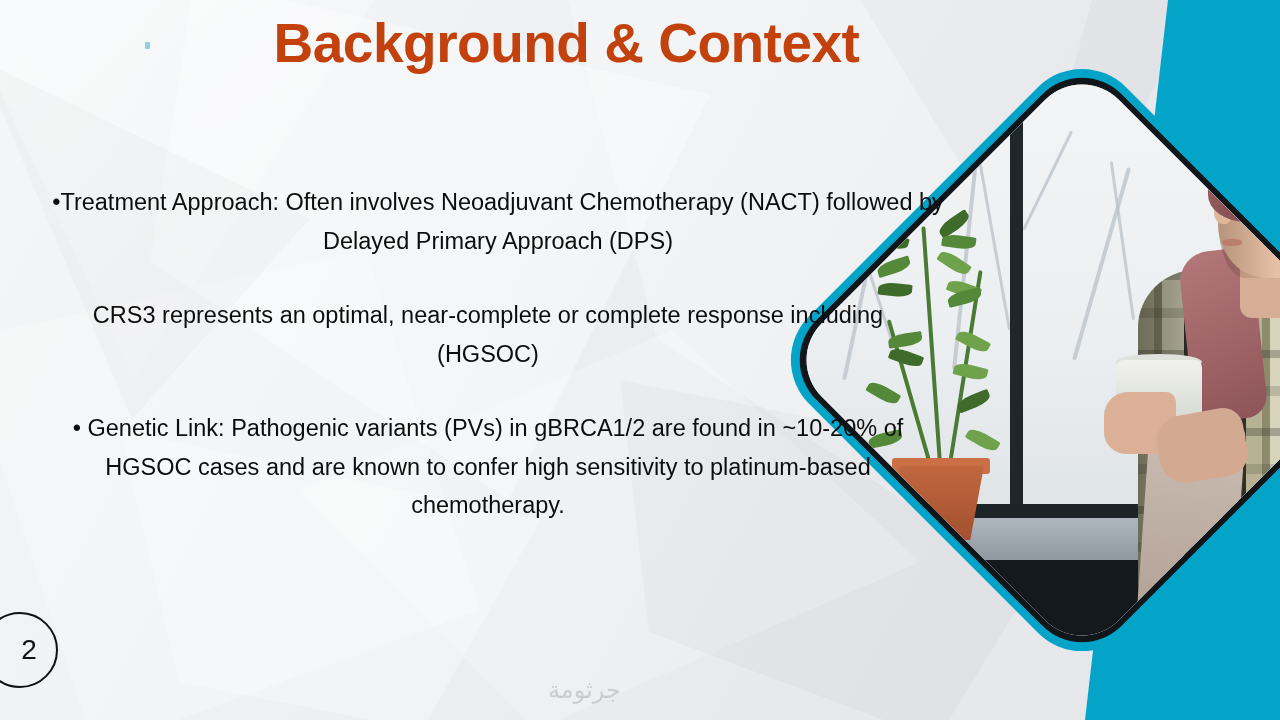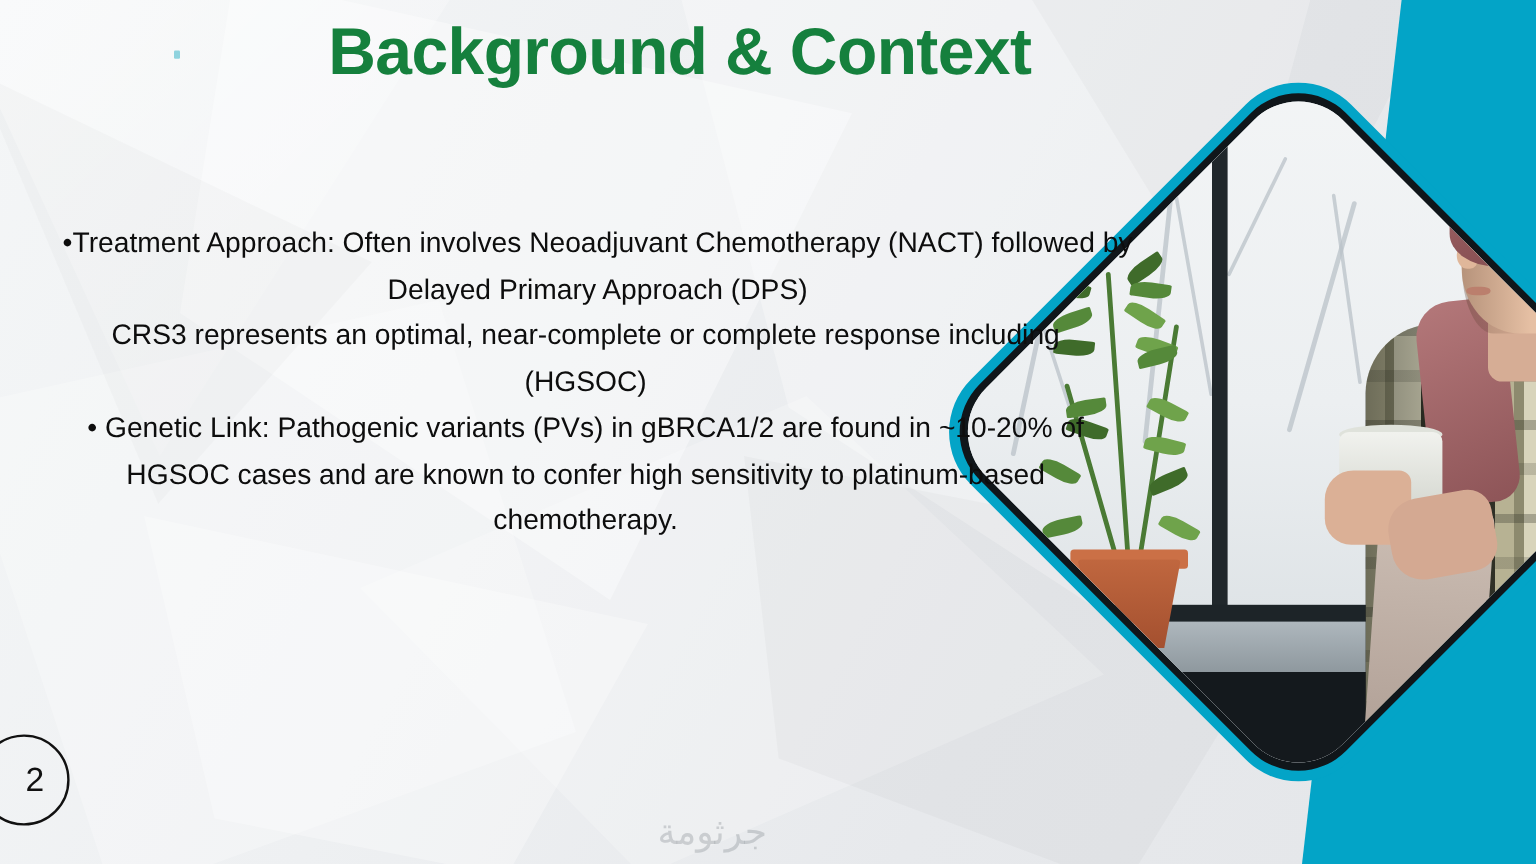--- a/index.html
+++ b/index.html
@@ -302,21 +302,21 @@
   }
 
   
   .title {
     position: absolute;
     left: 0; top: 14px;
     width: 1133px;
     text-align: center;
     font-size: 55px;
     font-weight: bold;
-    color: #15803d;
+    color: #c2410c;
     letter-spacing: -0.5px;
     line-height: 1.06;
   }
 
   
   .body {
     position: absolute;
     left: 38px;
     top: 131px;
     width: 920px;
@@ -325,21 +325,21 @@
     text-align: center;
     color: #0d0d0d;
     font-size: 23.5px;
     line-height: 1.64;
     font-weight: 500;
     margin: 0;
   }
   .para.p1 { width: 900px; margin-left: 18px; }
   .para.p2 { width: 920px; margin-top: 52px; }
   .para.p3 { width: 880px; margin-top: 52px; margin-left: 10px; }
-  .para.p4 { width: 880px; margin-left: 10px; }
+  .para.p4 { width: 880px; margin-top: 36px; margin-left: 10px; }
 
   
   .page-badge {
     position: absolute;
     left: -18px; top: 612px;
     width: 72px; height: 72px;
     border: 2.5px solid #111111;
     border-radius: 50%;
     display: flex;
     align-items: center;
@@ -349,21 +349,21 @@
     margin-left: 18px;
     font-size: 28px;
     color: #111111;
     font-weight: 400;
   }
 
   
   .watermark {
     position: absolute;
     left: 548px; top: 676px;
-    font-size: 30px;
+    font-size: 24px;
     color: rgba(120,126,132,.30);
     letter-spacing: 2px;
     font-family: "DejaVu Sans", sans-serif;
     direction: rtl;
     white-space: nowrap;
   }
 </style>
 </head>
 <body>
 

